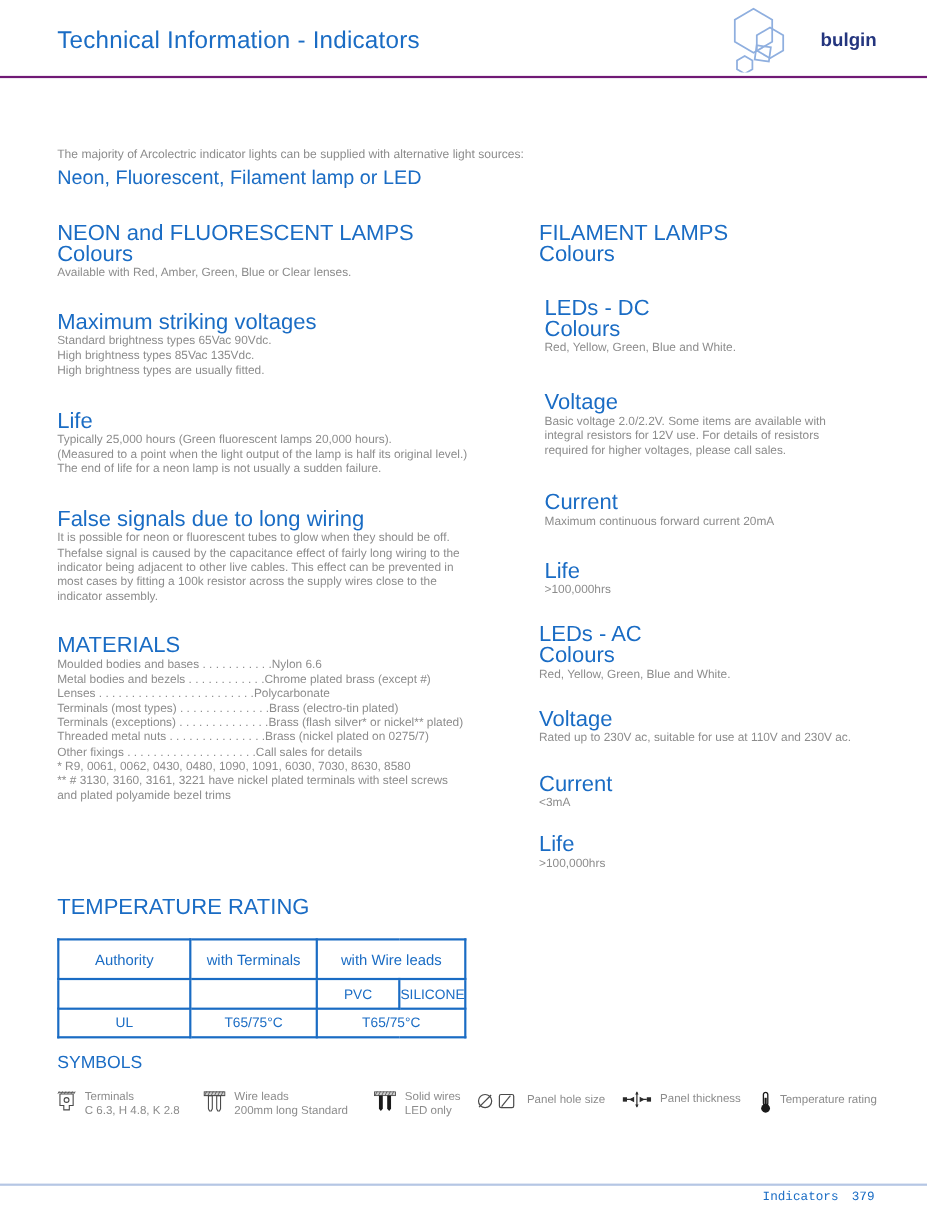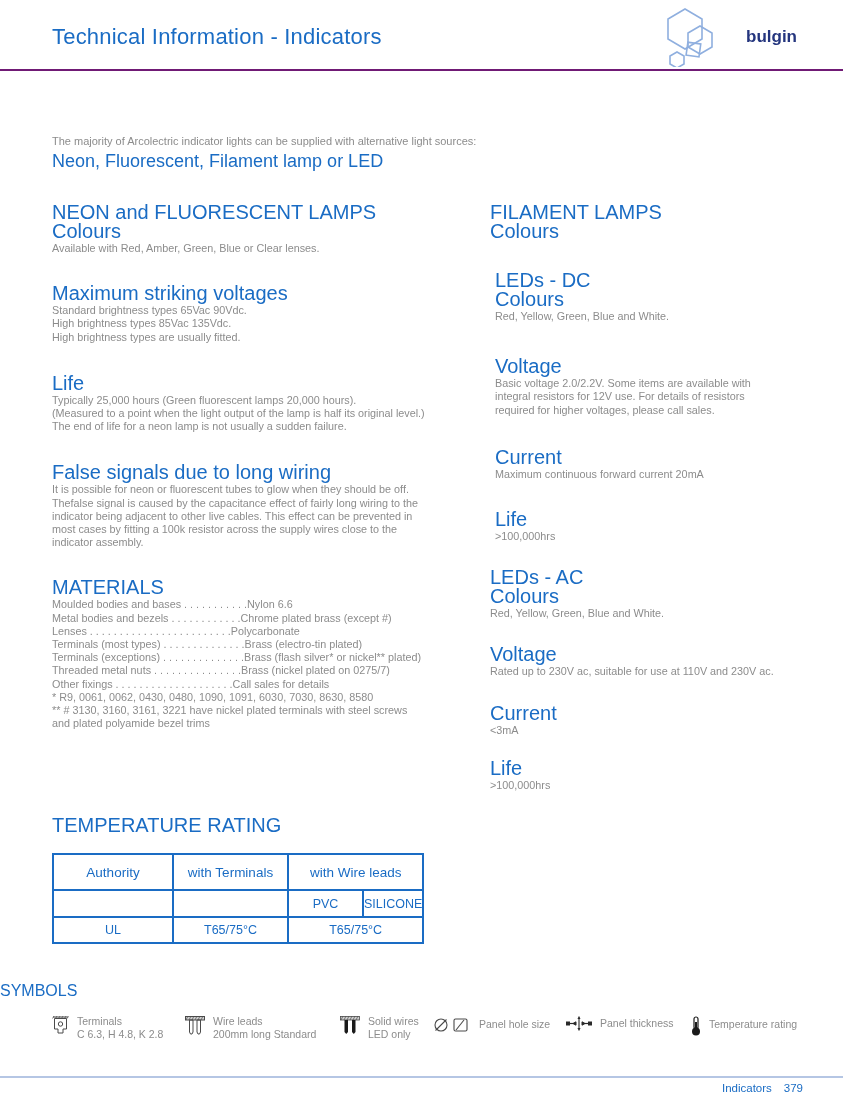--- a/index.html
+++ b/index.html
@@ -36,28 +36,28 @@
   .temp-table { border-collapse: collapse; margin-top: 18px; }
   .temp-table td, .temp-table th {
     border: 2px solid #1a6cc4; color: #1a6cc4;
     text-align: center; vertical-align: middle; font-weight: 400;
   }
   .temp-table th { font-size: 13.5px; }
   .temp-table td { font-size: 12.5px; }
   .tt-r1 { height: 36px; } .tt-r2 { height: 27px; } .tt-r3 { height: 26px; } .tt-r4 { height: 26px; }
   .tt-c1 { width: 120px; } .tt-c2 { width: 115px; } .tt-c3 { width: 75px; } .tt-c4 { width: 52px; }
   
-  .symbols-title { margin-top: 38px; font-size: 16px; font-weight: 400; color: #1a6cc4; }
+  .symbols-title { margin-top: 14px; padding-left: 52px; font-size: 16px; font-weight: 400; color: #1a6cc4; }
   .symbols-row { display: flex; align-items: flex-start; padding-left: 52px; margin-top: 15px; }
   .sym { display: flex; align-items: flex-start; }
   .sym .icon { flex: 0 0 auto; margin-right: 8px; margin-top: 1px; }
   .sym-label { font-size: 10.5px; color: #8c8c8c; line-height: 13px; }
   
   .footer { position: absolute; left: 0; right: 0; bottom: 0; height: 22px; border-top: 2px solid #b5c6e4; }
-  .footer-text { position: absolute; right: 40px; top: 4px; font-size: 11.5px; color: #1a6cc4; }
+  .footer-text { position: absolute; right: 48px; top: 4px; font-size: 11.5px; color: #1a6cc4; font-family: Liberation Mono, monospace; }
   .footer-text .num { margin-left: 12px; }
 </style>
 </head>
 <body>
 
 <div class="header">
   <div class="page-title">Technical Information - Indicators</div>
   <div class="logo">
     <span>
       <svg width="96" height="64" viewBox="0 0 96 64" fill="none">

